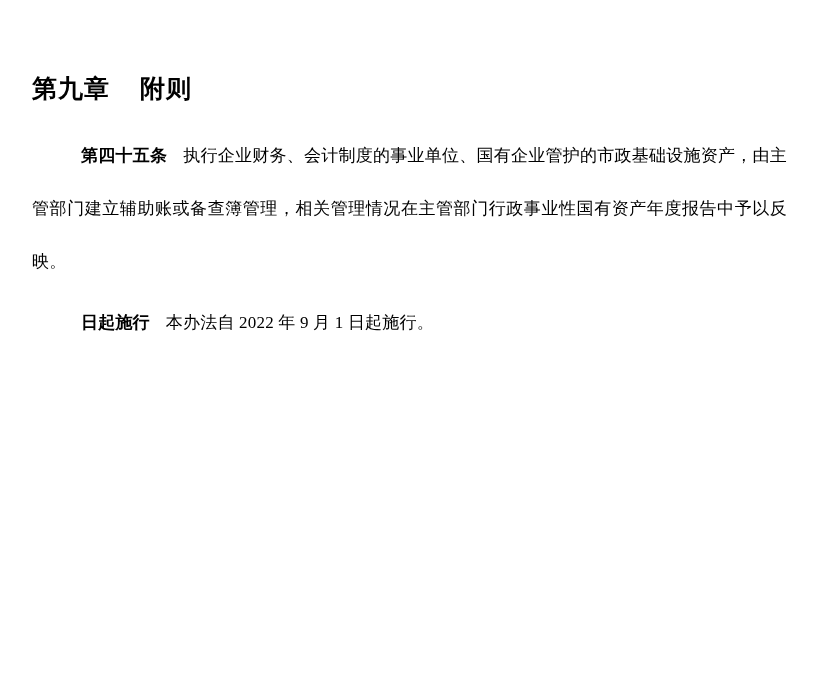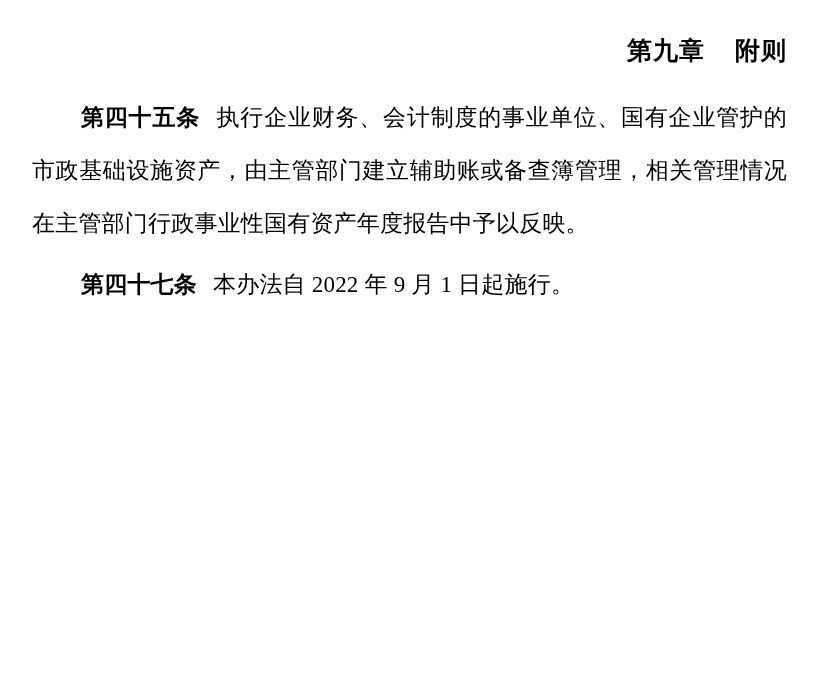--- a/index.html
+++ b/index.html
@@ -15,35 +15,35 @@
     overflow: hidden;
   }
   .page {
     position: relative;
     width: 819px;
     height: 686px;
     box-sizing: border-box;
     padding: 0 32px;
   }
   .chapter-heading {
-    text-align: right;
+    text-align: left;
     font-size: 25px;
     font-weight: bold;
     letter-spacing: 1px;
-    margin-top: 36px;
+    margin-top: 74px;
     margin-bottom: 0;
     line-height: 1.2;
     font-family: "Liberation Serif", "DejaVu Serif", serif;
   }
   .chapter-heading .chapter-gap {
     display: inline-block;
     width: 30px;
   }
   .para {
-    font-size: 23px;
+    font-size: 17px;
     line-height: 53px;
     text-align: justify;
     text-justify: inter-ideograph;
     text-indent: 49px;
     margin: 0;
     letter-spacing: 0.2px;
   }
   .para-first {
     margin-top: 25px;
   }
@@ -69,16 +69,16 @@
   <div class="chapter-heading">
     <span>第九章</span><span class="chapter-gap"></span><span>附则</span>
   </div>
 
   <p class="para para-first">
     <span class="bold-lead">第四十五条</span><span class="lead-gap"></span><span>执行企业财务、会计制度的事业单位、国有企业管护的市政基础设施资产，由主管部门建立辅助账或备查簿管理，相关管理情况在主管部门行政事业性国有资产年度报告中予以反映。</span>
   </p>
 
 
   <p class="para para-last">
-    <span class="bold-lead">第四十七条</span><span class="lead-gap"></span><span>本办法自 2022 年 9 月 1 日起施行。</span>
+    <span class="bold-lead">日起施行</span><span class="lead-gap"></span><span>本办法自 2022 年 9 月 1 日起施行。</span>
   </p>
 
 </div>
 
 </body></html>

